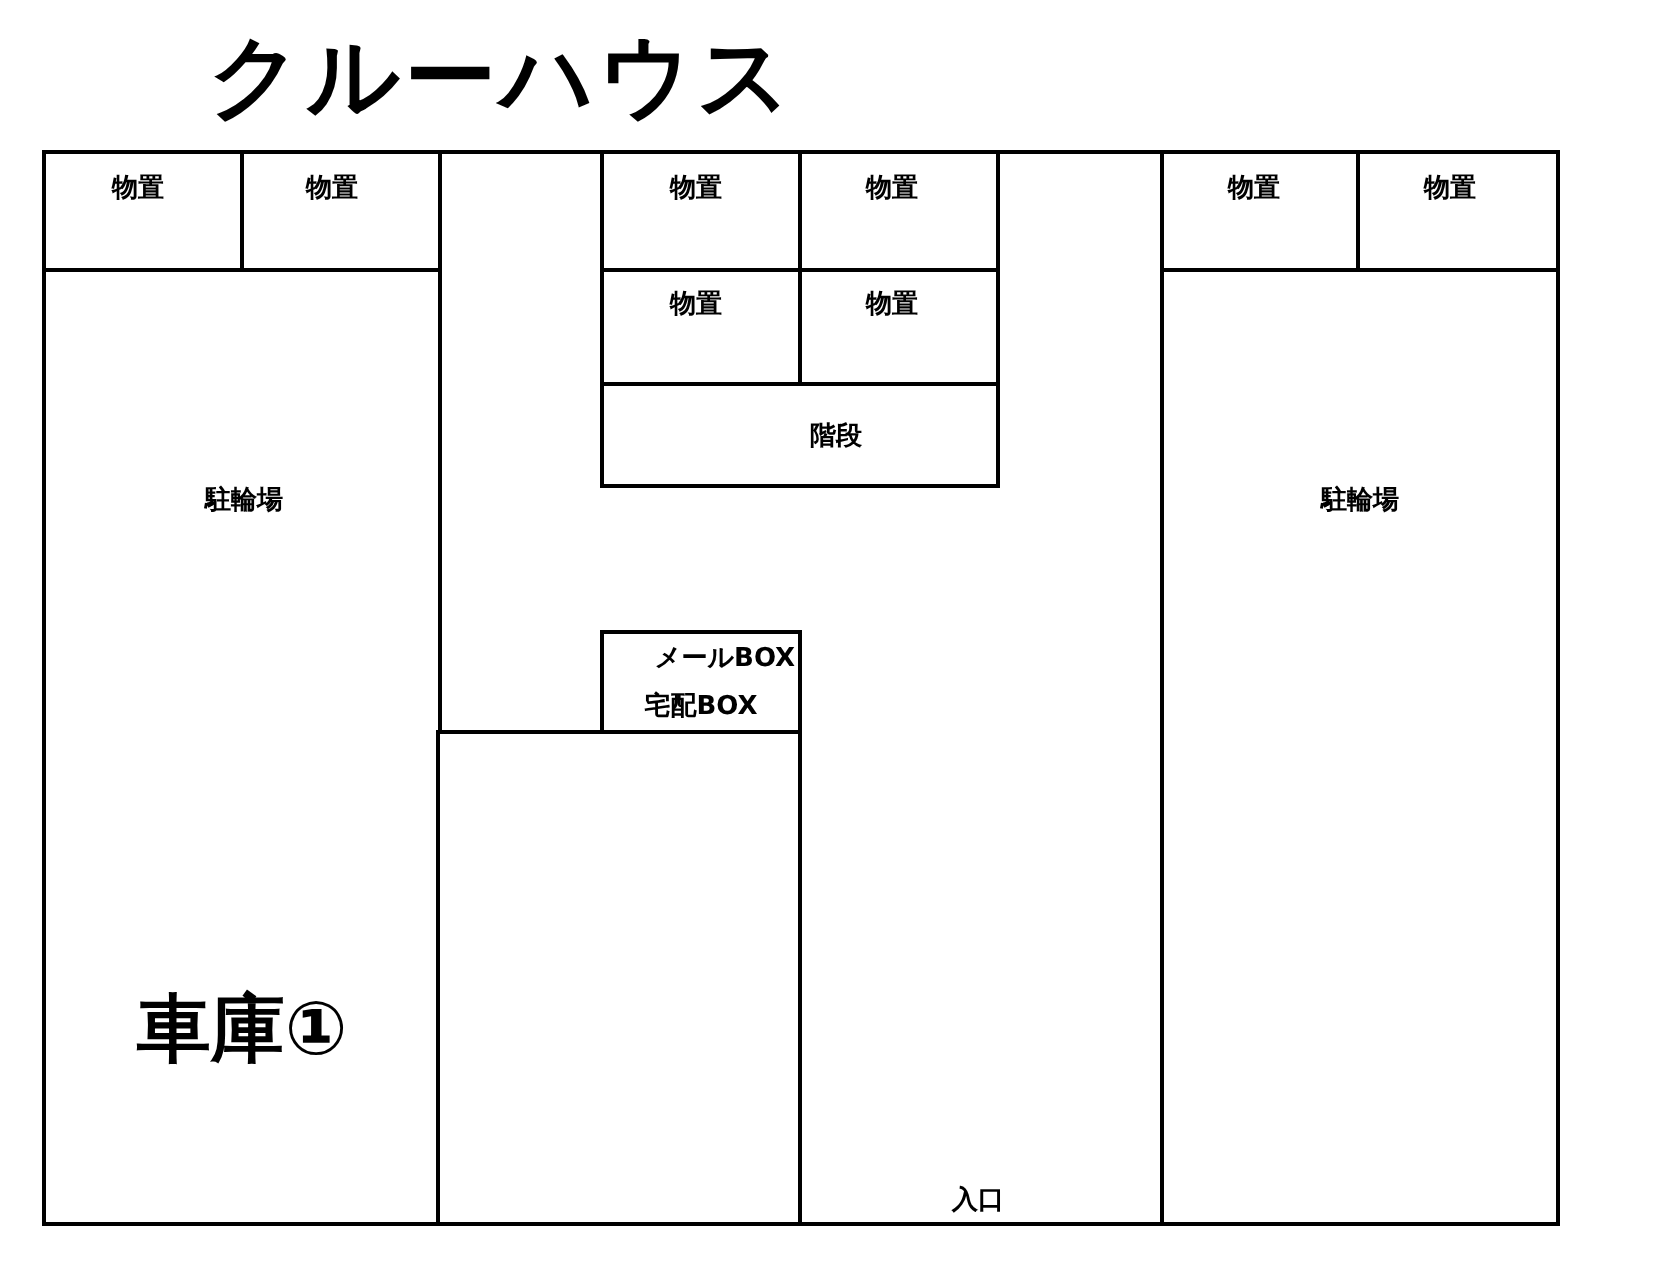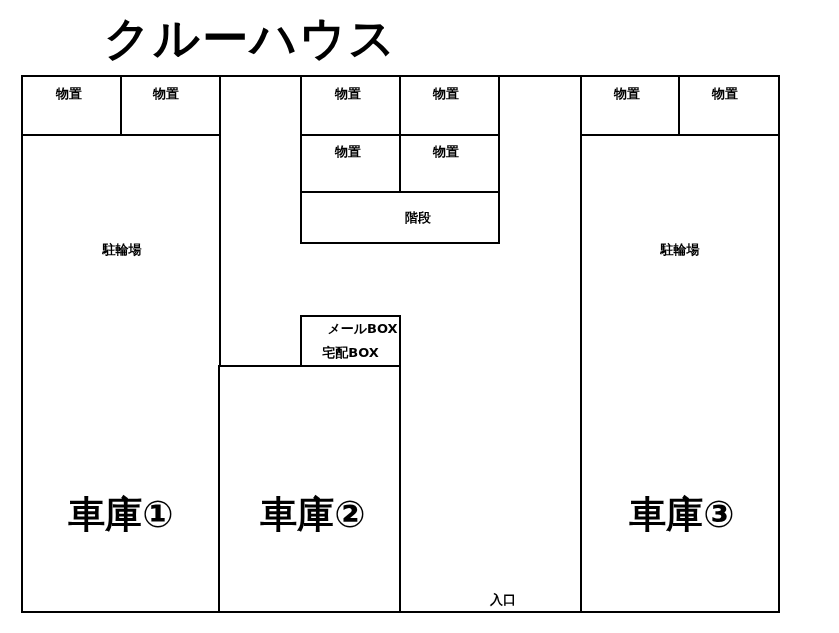--- a/index.html
+++ b/index.html
@@ -41,26 +41,24 @@
   <div class="lbl" style="left:423px;top:143px;width:46px;">物置</div>
 
   <div class="box" style="left:300px;top:191px;width:199.5px;height:53px;"></div>
   <div class="lbl" style="left:388px;top:209px;width:60px;">階段</div>
 
   <div class="box" style="left:300px;top:315px;width:101px;height:53px;"></div>
   <div class="lbl lbl-sm" style="left:314px;top:320px;width:97px;">メールBOX</div>
   <div class="lbl lbl-sm" style="left:302px;top:344px;width:97px;">宅配BOX</div>
 
   <div class="box" style="left:218px;top:365px;width:183px;height:248px;"></div>
-  <div class="lbl big" style="left:248px;top:490px;width:130px;">車庫②</div>
 
   <div class="box" style="left:398.5px;top:365px;width:183px;height:248px;border-top:none;"></div>
-  <div class="lbl" style="left:478px;top:591px;width:50px;">入口</div>
+  <div class="lbl" style="left:464px;top:591px;width:50px;">入口</div>
 
   <div class="box" style="left:579.5px;top:75px;width:101px;height:61px;"></div>
   <div class="lbl" style="left:604px;top:85px;width:46px;">物置</div>
   <div class="box" style="left:678px;top:75px;width:102px;height:61px;"></div>
   <div class="lbl" style="left:702px;top:85px;width:46px;">物置</div>
 
   <div class="box" style="left:579.5px;top:133.5px;width:200.5px;height:479.5px;"></div>
   <div class="lbl" style="left:648px;top:241px;width:64px;">駐輪場</div>
-  <div class="lbl big" style="left:617px;top:490px;width:130px;">車庫③</div>
 </div>
 
 </body></html>

